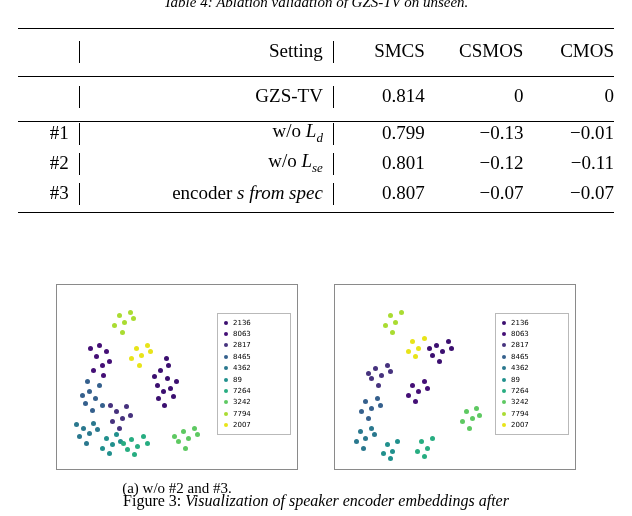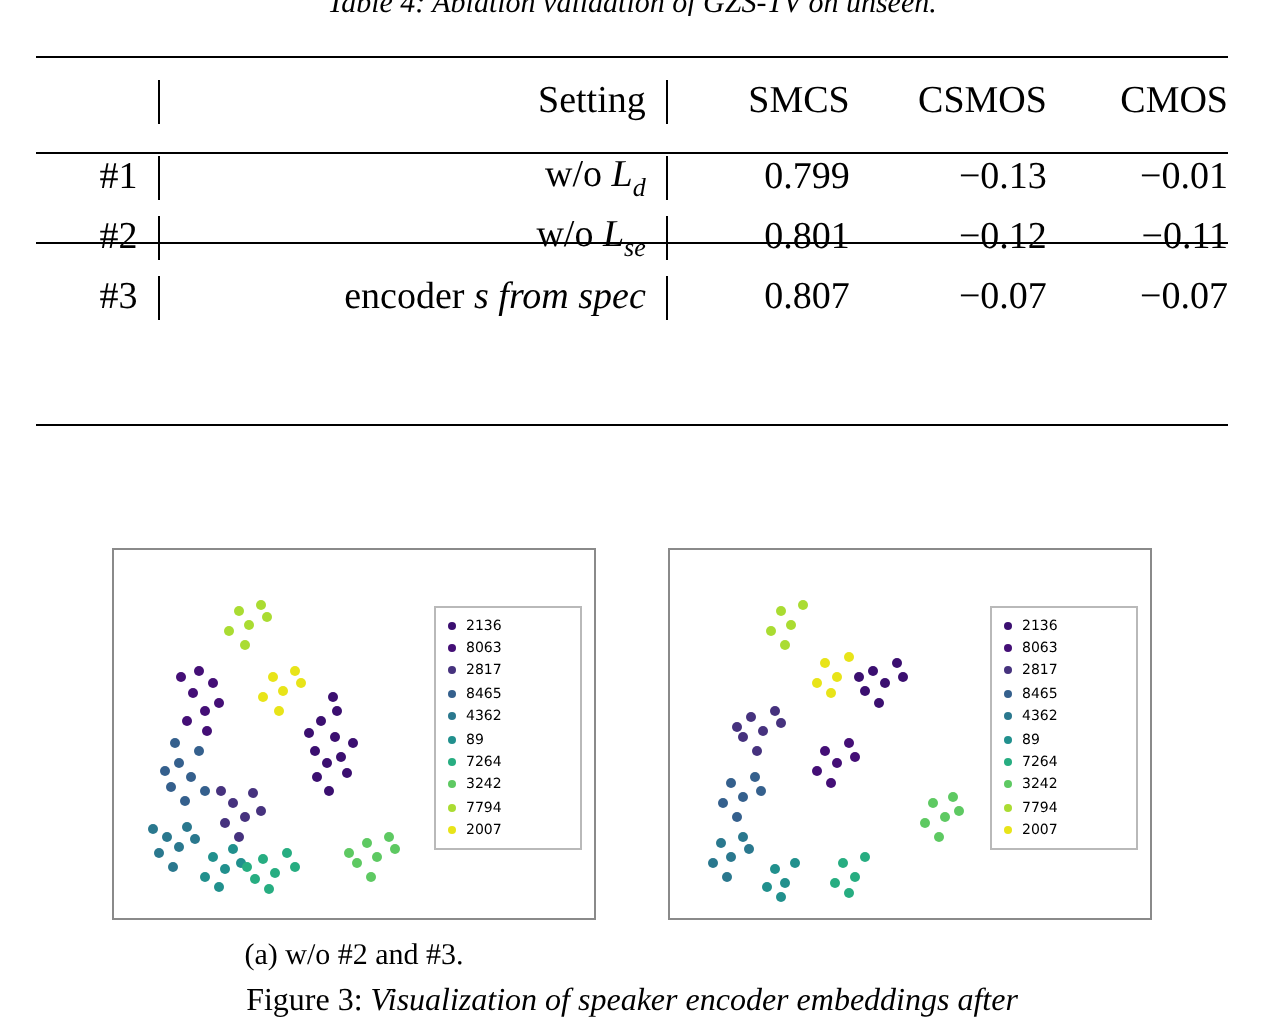--- a/index.html
+++ b/index.html
@@ -93,21 +93,21 @@
   .sub {
     font-size: 13px;
     vertical-align: sub;
     font-style: italic;
   }
   .ital { font-style: italic; }
 
   
   .figs {
     position: absolute;
-    top: 274px;
+    top: 284px;
     left: 0;
     width: 632px;
     height: 200px;
   }
   .fig {
     position: absolute;
     top: 0;
     width: 242px;
     height: 186px;
   }
@@ -197,20 +197,29 @@
     <table class="ablation">
       <tbody>
           <tr class="hdr-row">
         <td class="r-id"></td>
         <td class="r-sep"><span class="vbar"></span></td>
         <td class="r-setting">Setting</td>
         <td class="r-sep"><span class="vbar"></span></td>
         <td class="r-smcs">SMCS</td>
         <td class="r-csmos">CSMOS</td>
         <td class="r-cmos">CMOS</td>
+      </tr>
+      <tr class="gzs-row">
+        <td class="r-id"></td>
+        <td class="r-sep"><span class="vbar"></span></td>
+        <td class="r-setting">GZS-TV</td>
+        <td class="r-sep"><span class="vbar"></span></td>
+        <td class="r-smcs">0.814</td>
+        <td class="r-csmos">0</td>
+        <td class="r-cmos">0</td>
       </tr>
 
       <tr class="body-row">
         <td class="r-id">#1</td>
         <td class="r-sep"><span class="vbar"></span></td>
         <td class="r-setting"><span>w/o </span><span class="mathcal">L</span><span class="sub">d</span></td>
         <td class="r-sep"><span class="vbar"></span></td>
         <td class="r-smcs">0.799</td>
         <td class="r-csmos">−0.13</td>
         <td class="r-cmos">−0.01</td>

